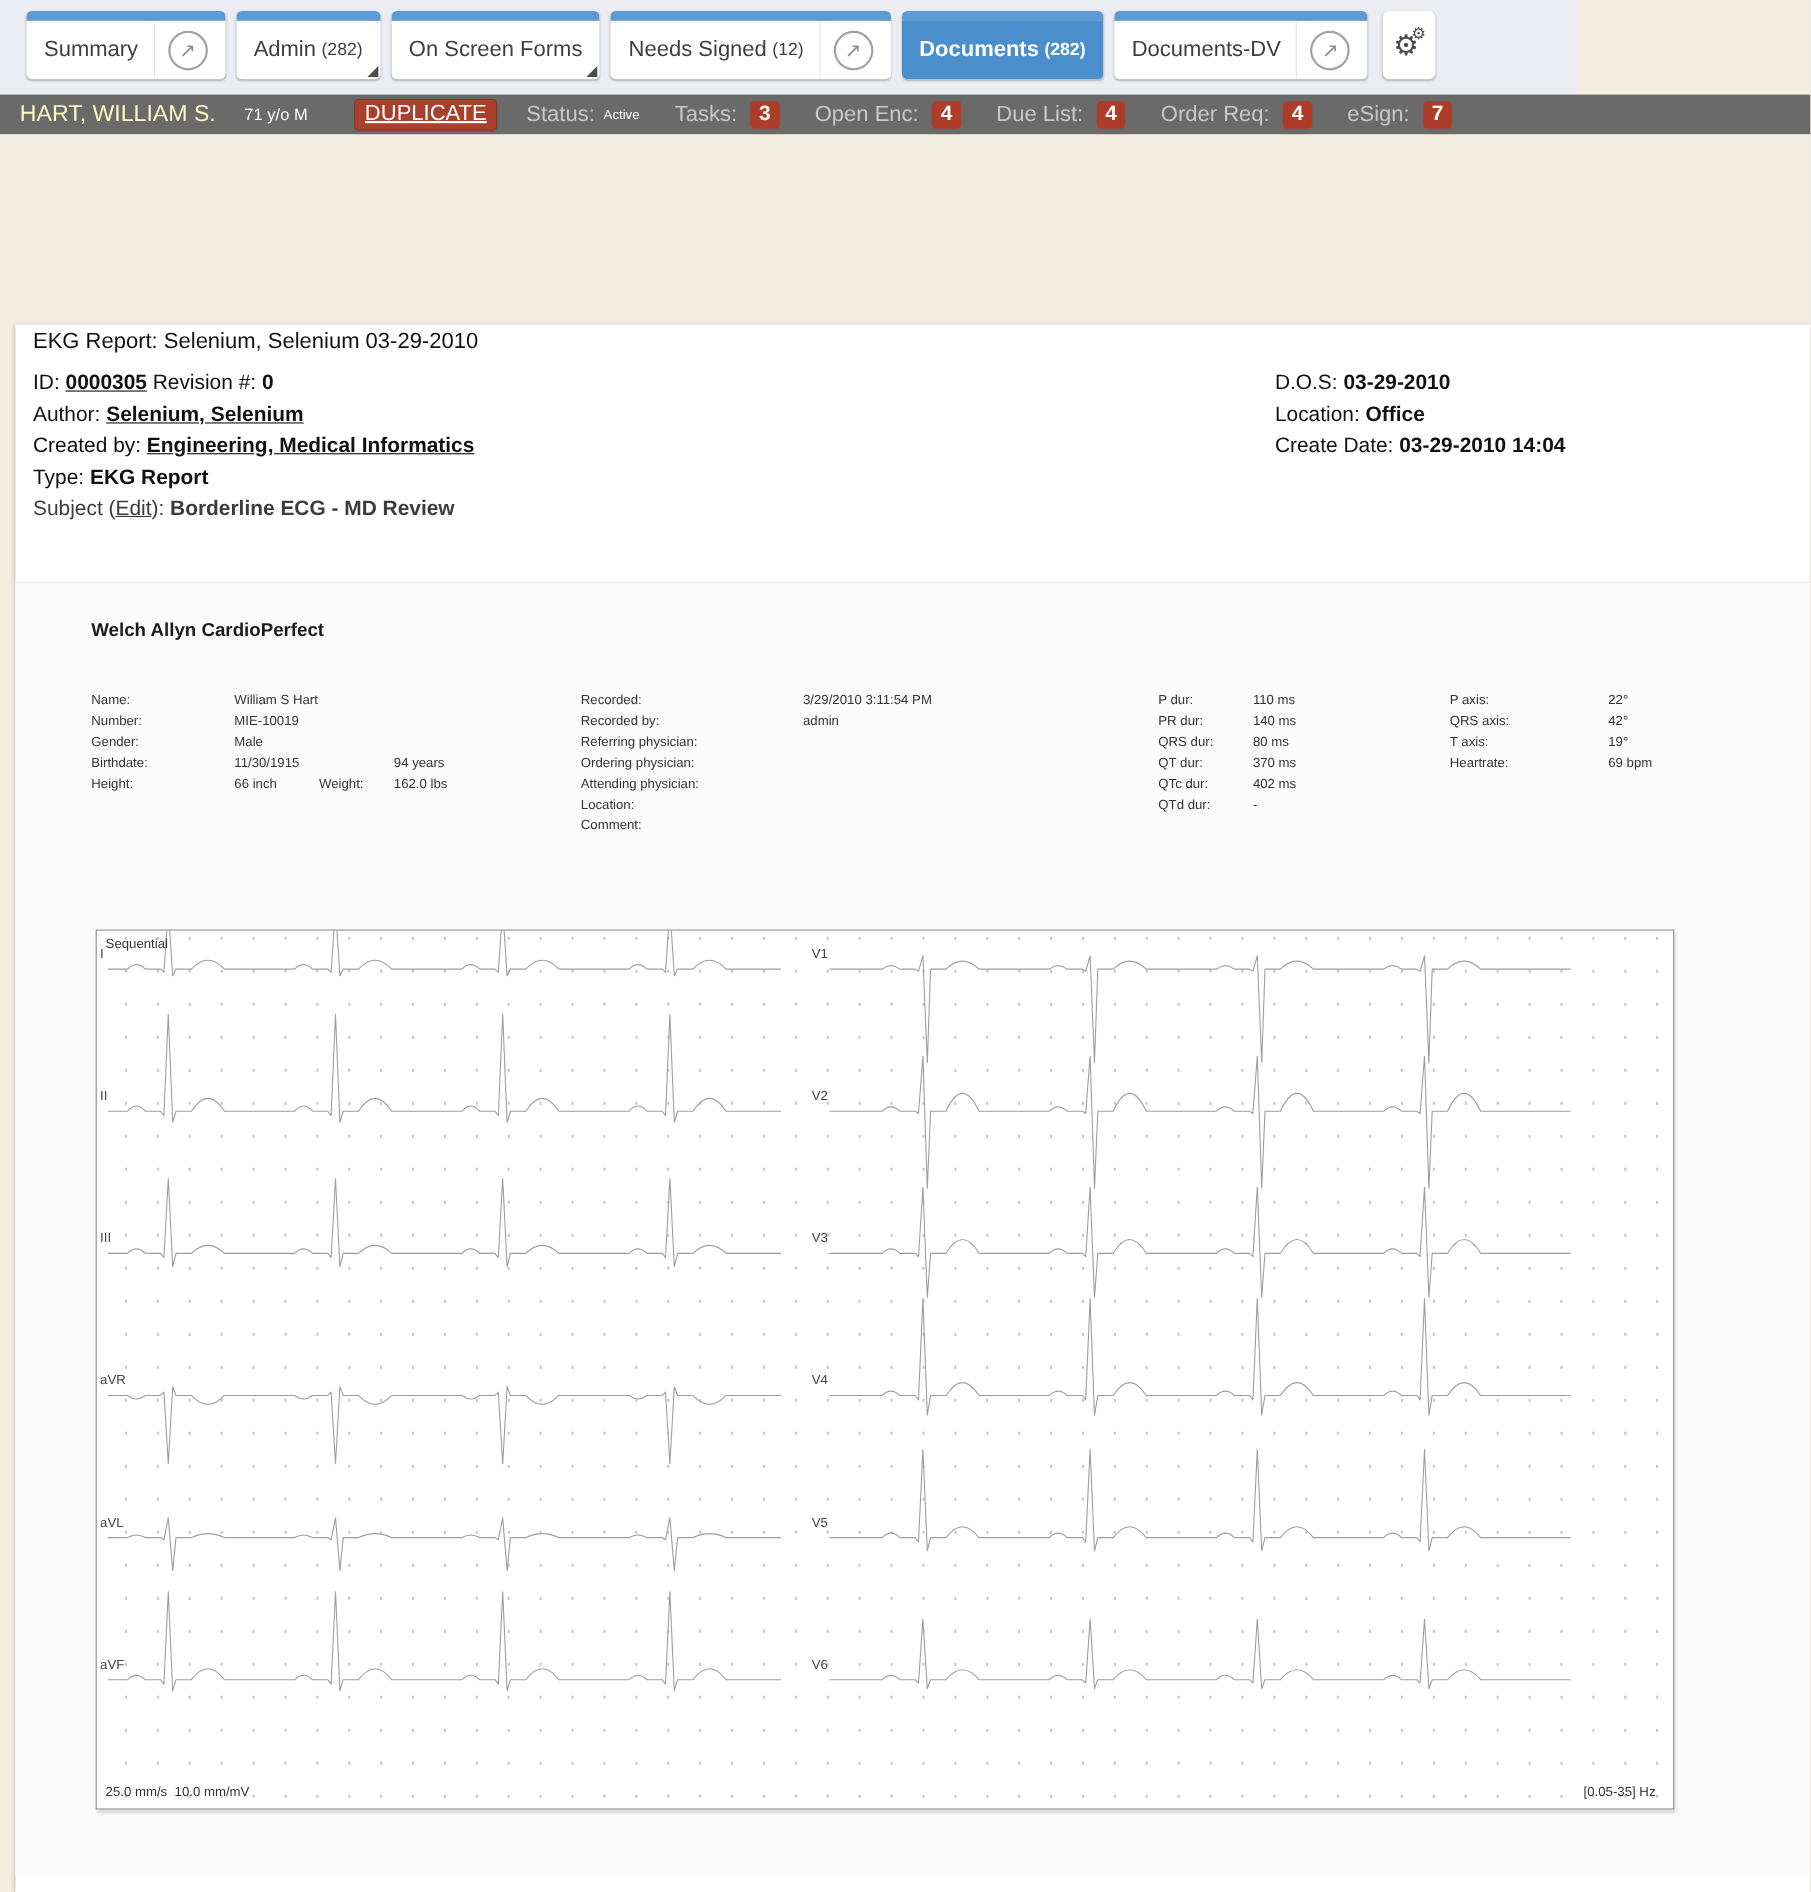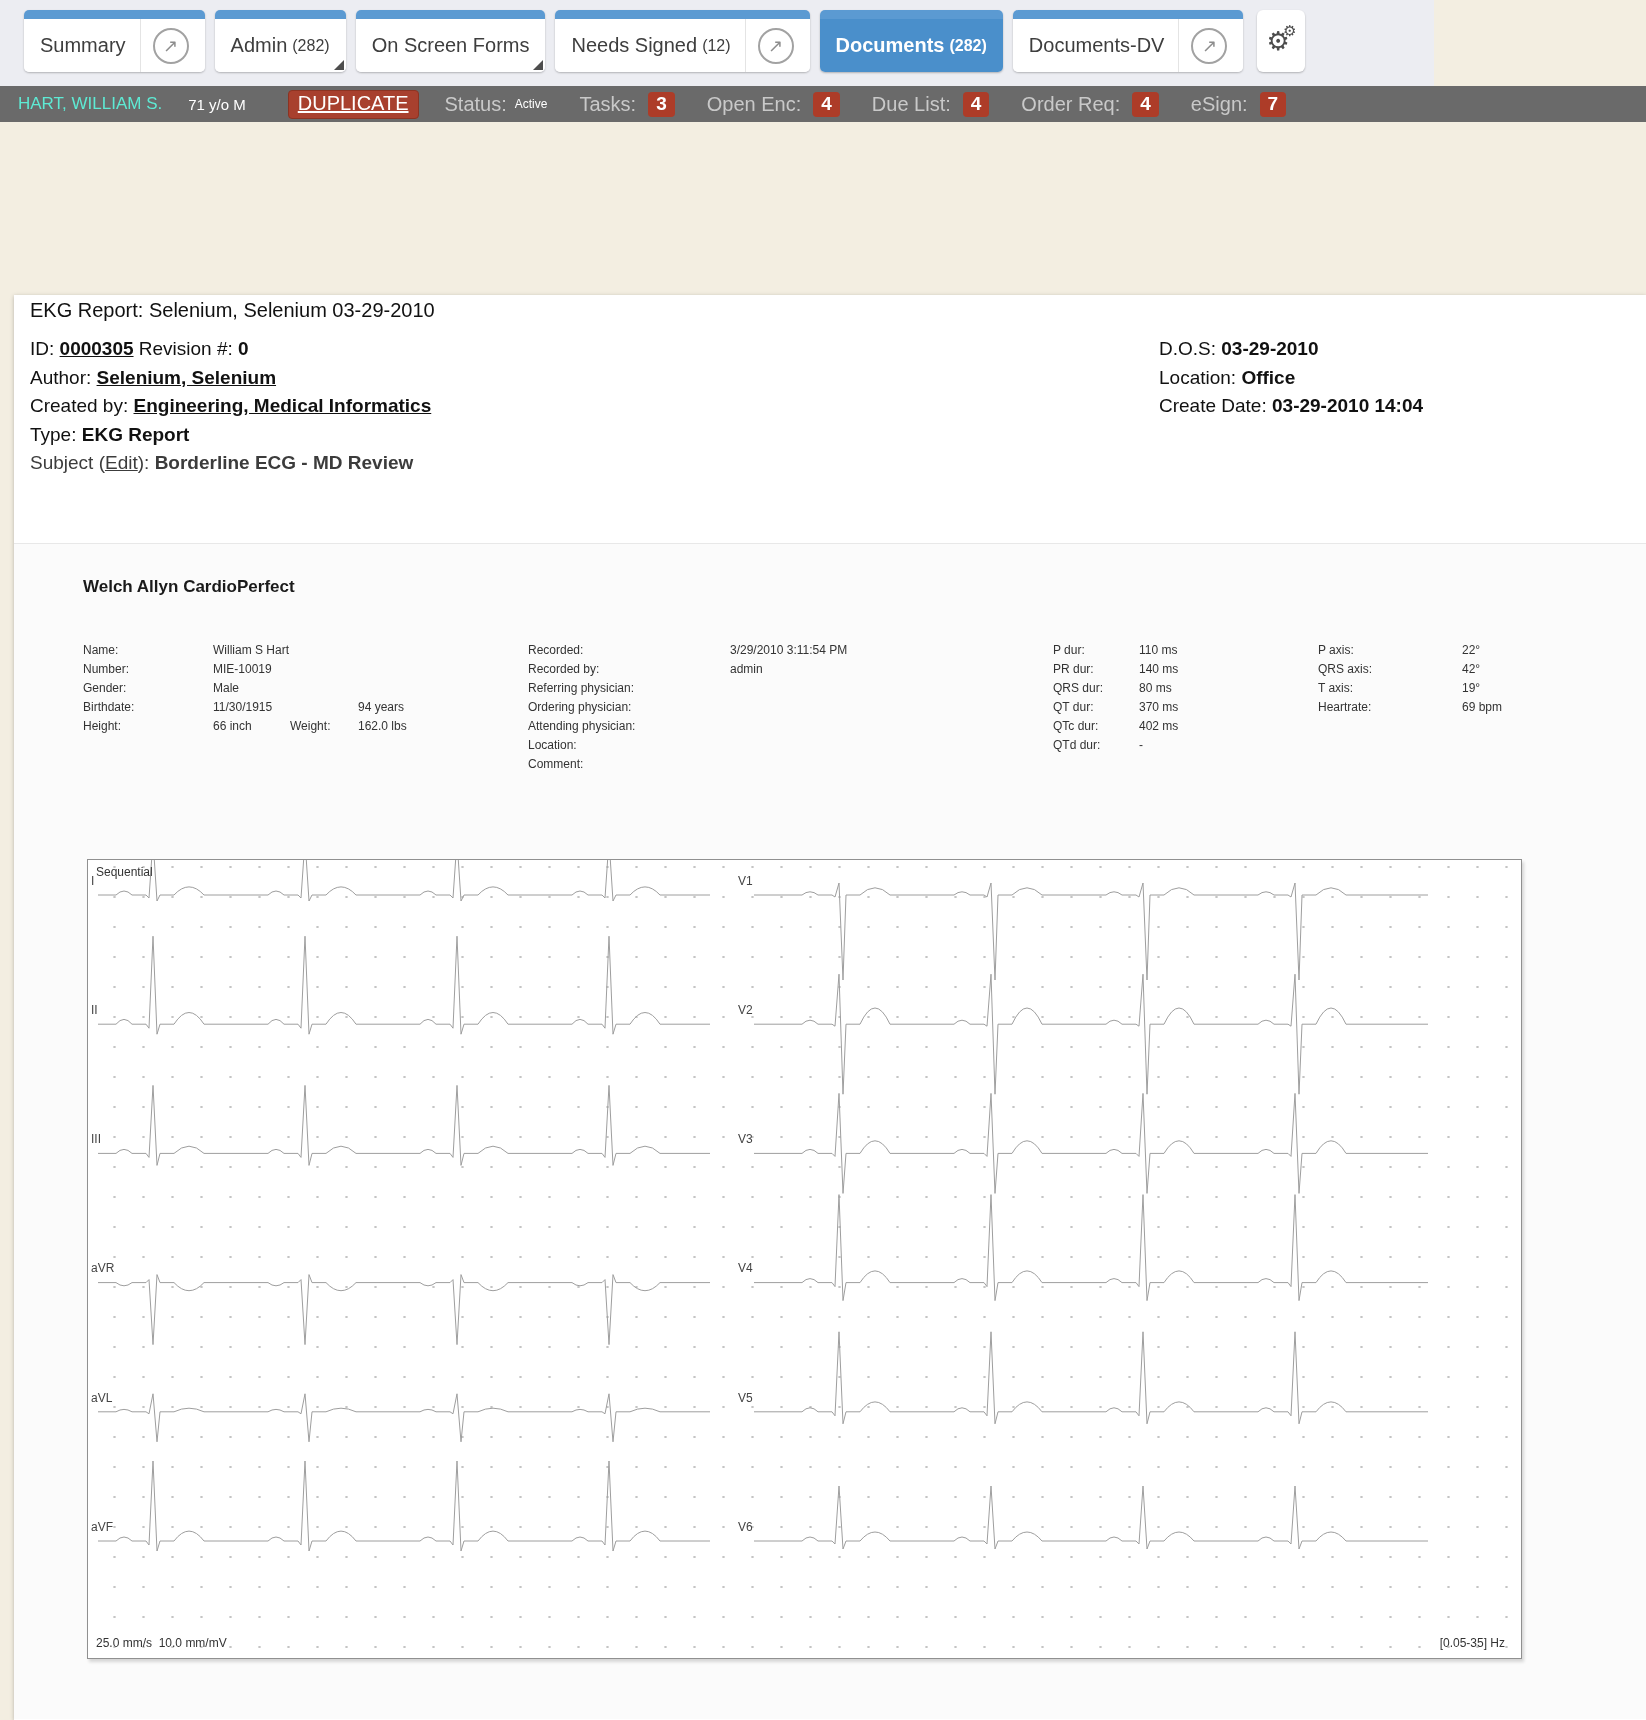--- a/index.html
+++ b/index.html
@@ -24,21 +24,21 @@
         border-left:10px solid transparent;border-bottom:10px solid #4d4d4d;}
   .gear-btn{background:#ffffff;border-radius:6px;box-shadow:0 1px 2px rgba(0,0,0,.25);
             height:62px;width:48px;display:flex;align-items:center;justify-content:center;
             color:#4c4c4c;cursor:pointer;flex:none;margin-left:4px;}
   .gear-big{font-size:26px;line-height:1;}
   .gear-small{font-size:15px;line-height:1;margin:-22px 0 0 -7px;}
 
   
   .banner{position:absolute;top:86px;left:0;width:1646px;height:36px;background:#6a6a6a;
           display:flex;align-items:center;padding:0 18px;box-sizing:border-box;white-space:nowrap;}
-  .banner .pname{color:#5eead4;font-size:17px;}
+  .banner .pname{color:#fef9c3;font-size:21px;}
   .banner .page{color:#ffffff;font-size:15px;margin-left:26px;}
   .dup{margin-left:42px;background:#a8402e;border:1px solid #8c3322;border-radius:4px;
        padding:1px 9px 3px;color:#ffffff;font-size:20px;text-decoration:underline;cursor:pointer;}
   .blabel{color:#c9c9c9;font-size:20px;}
   .bvalue{color:#ffffff;font-size:12px;margin-left:8px;}
   .bstat{display:flex;align-items:center;margin-left:32px;}
   .badge{margin-left:12px;background:#ad3c28;border-radius:4px;color:#ffffff;font-weight:bold;
          font-size:19px;padding:1px 8px 2px;cursor:pointer;}
   .mstatus{margin-left:26px;display:flex;align-items:center;}
 
@@ -47,21 +47,21 @@
          box-shadow:0 1px 4px rgba(0,0,0,.25);}
   .doc-title{position:absolute;left:16px;top:4px;font-size:20px;color:#111111;}
   .doc-info{position:absolute;left:16px;top:40px;font-size:19px;line-height:28.6px;color:#111111;}
   .doc-info b{font-weight:bold;}
   .doclink{font-weight:bold;text-decoration:underline;color:#111111;cursor:pointer;}
   .subject-line{color:#3c3c3c;}
   .edit-link{text-decoration:underline;color:#3c3c3c;cursor:pointer;}
   .doc-info-right{position:absolute;left:1145px;top:40px;font-size:19px;line-height:28.6px;color:#111111;}
 
   
-  .ekg-area{position:absolute;left:0;top:248px;width:1632px;height:1175px;background:#fbfbfb;
+  .ekg-area{position:absolute;left:0;top:234px;width:1632px;height:1175px;background:#fbfbfb;
             border-top:1px solid #e8e8e8;}
   .device-title{position:absolute;left:69px;top:33px;font-size:17px;font-weight:bold;color:#1a1a1a;}
   .cell{position:absolute;font-size:12px;color:#333333;white-space:nowrap;}
 
   .chart-box{position:absolute;left:73px;top:315px;width:1433px;height:798px;background:#ffffff;
              border:1px solid #909090;box-shadow:2px 3px 3px rgba(0,0,0,.15);
              background-image:radial-gradient(#c4c4c4 1px,transparent 1.3px);
              background-size:29px 30px;background-position:12px 22px;}
   .seq-label{position:absolute;left:8px;top:5px;font-size:12px;color:#333333;}
   .lead-label{position:absolute;font-size:12px;color:#444444;}

